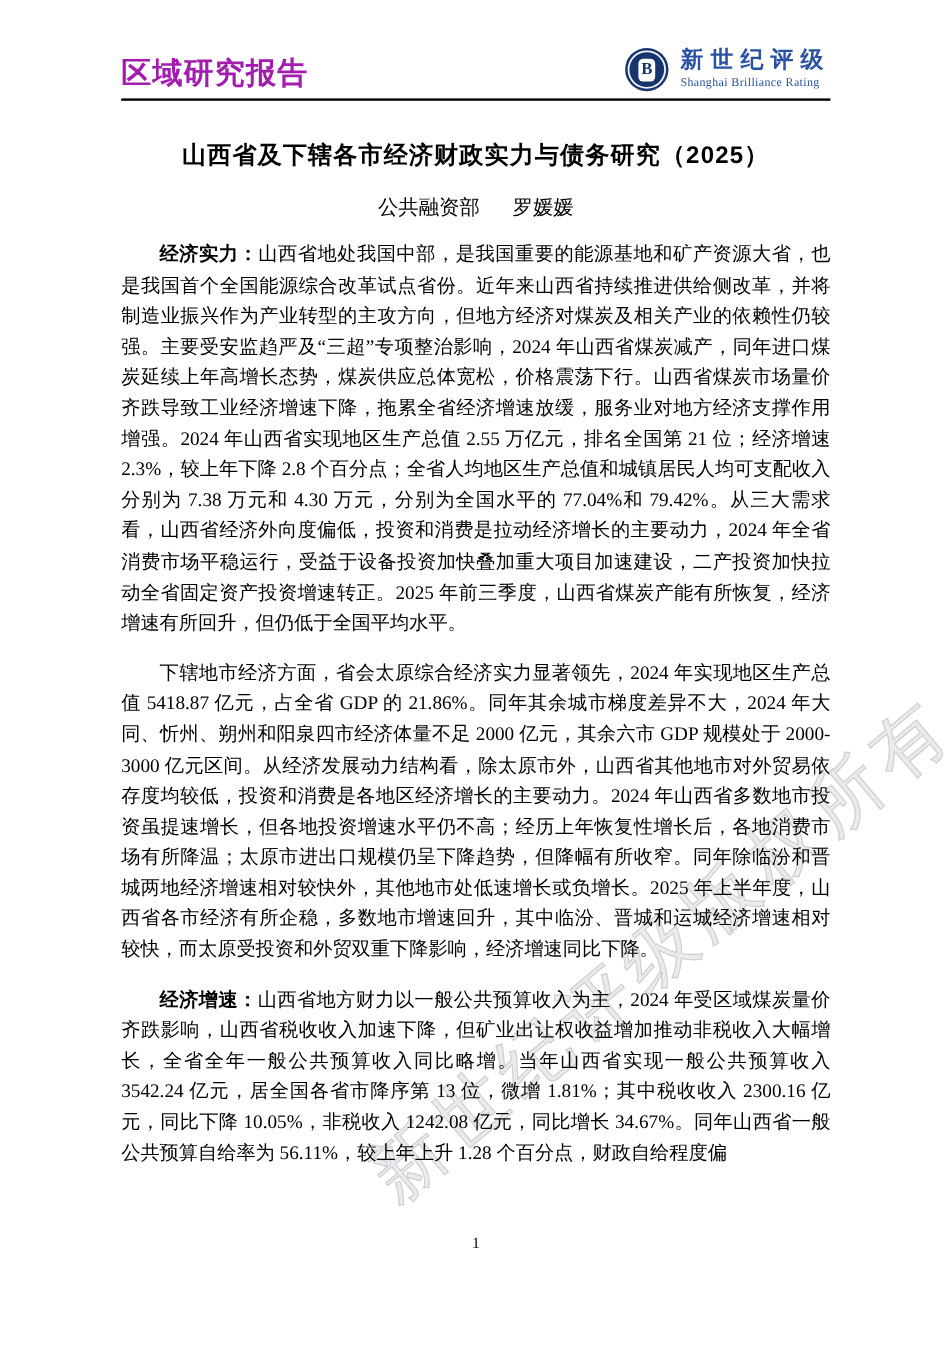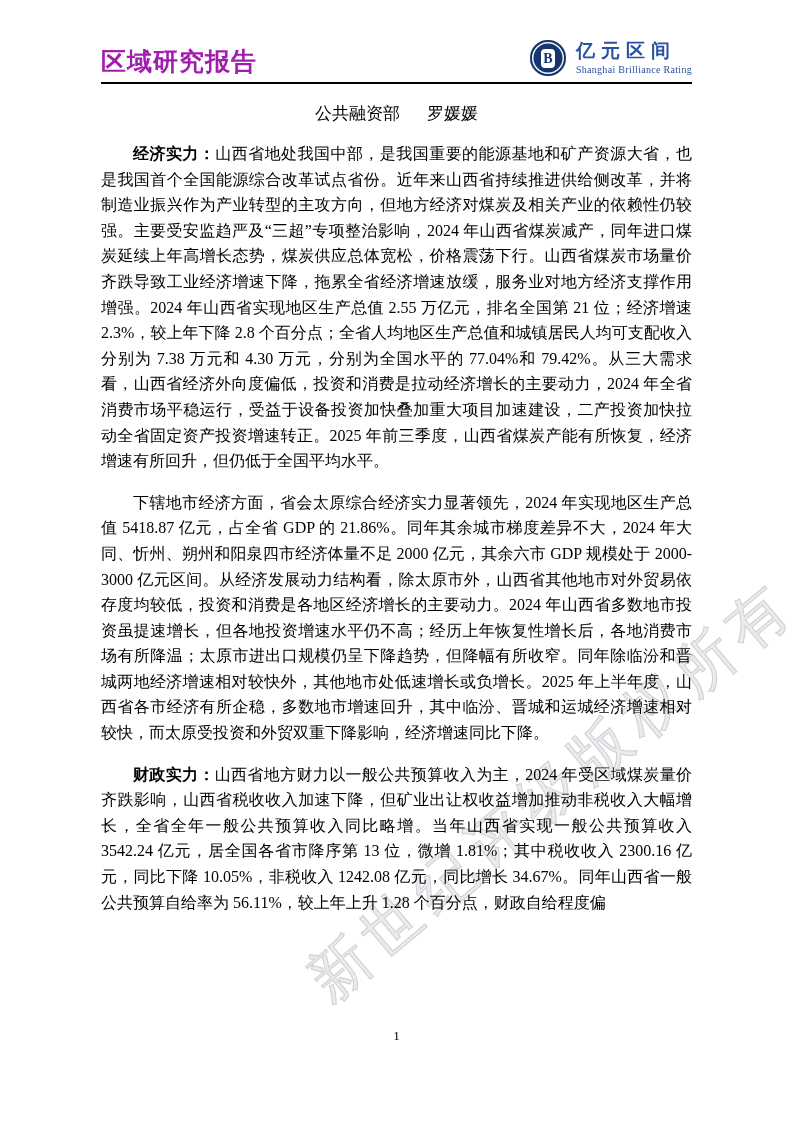--- a/index.html
+++ b/index.html
@@ -147,36 +147,37 @@
 
   <div class="watermark">新世纪评级版权所有</div>
 
   <header class="header">
     <div class="report-type">区域研究报告</div>
     <div class="logo">
       <div class="logo-badge">
         <div class="logo-mono">B</div>
       </div>
       <div class="logo-text">
-        <div class="brand-cn">亿元区间</div>
+        <div class="brand-cn">新世纪评级</div>
         <div class="brand-en">Shanghai Brilliance Rating</div>
       </div>
     </div>
   </header>
 
   <hr class="rule">
 
+  <h1 class="doc-title">山西省及下辖各市经济财政实力与债务研究（2025）</h1>
 
   <div class="byline">
     <span>公共融资部</span><span class="byline-gap"></span><span>罗媛媛</span>
   </div>
 
   <main class="body-text">
     <p><span class="lead">经济实力：</span><span>山西省地处我国中部，是我国重要的能源基地和矿产资源大省，也是我国首个全国能源综合改革试点省份。近年来山西省持续推进供给侧改革，并将制造业振兴作为产业转型的主攻方向，但地方经济对煤炭及相关产业的依赖性仍较强。主要受安监趋严及“三超”专项整治影响，2024 年山西省煤炭减产，同年进口煤炭延续上年高增长态势，煤炭供应总体宽松，价格震荡下行。山西省煤炭市场量价齐跌导致工业经济增速下降，拖累全省经济增速放缓，服务业对地方经济支撑作用增强。2024 年山西省实现地区生产总值 2.55 万亿元，排名全国第 21 位；经济增速 2.3%，较上年下降 2.8 个百分点；全省人均地区生产总值和城镇居民人均可支配收入分别为 7.38 万元和 4.30 万元，分别为全国水平的 77.04%和 79.42%。从三大需求看，山西省经济外向度偏低，投资和消费是拉动经济增长的主要动力，2024 年全省消费市场平稳运行，受益于设备投资加快叠加重大项目加速建设，二产投资加快拉动全省固定资产投资增速转正。2025 年前三季度，山西省煤炭产能有所恢复，经济增速有所回升，但仍低于全国平均水平。</span></p>
     <p><span class="lead"></span><span>下辖地市经济方面，省会太原综合经济实力显著领先，2024 年实现地区生产总值 5418.87 亿元，占全省 GDP 的 21.86%。同年其余城市梯度差异不大，2024 年大同、忻州、朔州和阳泉四市经济体量不足 2000 亿元，其余六市 GDP 规模处于 2000-3000 亿元区间。从经济发展动力结构看，除太原市外，山西省其他地市对外贸易依存度均较低，投资和消费是各地区经济增长的主要动力。2024 年山西省多数地市投资虽提速增长，但各地投资增速水平仍不高；经历上年恢复性增长后，各地消费市场有所降温；太原市进出口规模仍呈下降趋势，但降幅有所收窄。同年除临汾和晋城两地经济增速相对较快外，其他地市处低速增长或负增长。2025 年上半年度，山西省各市经济有所企稳，多数地市增速回升，其中临汾、晋城和运城经济增速相对较快，而太原受投资和外贸双重下降影响，经济增速同比下降。</span></p>
-    <p><span class="lead">财政实力：</span><span>山西省地方财力以一般公共预算收入为主，2024 年受区域煤炭量价齐跌影响，山西省税收收入加速下降，但矿业出让权收益增加推动非税收入大幅增长，全省全年一般公共预算收入同比略增。当年山西省实现一般公共预算收入 3542.24 亿元，居全国各省市降序第 13 位，微增 1.81%；其中税收收入 2300.16 亿元，同比下降 10.05%，非税收入 1242.08 亿元，同比增长 34.67%。同年山西省一般公共预算自给率为 56.11%，较上年上升 1.28 个百分点，财政自给程度偏</span></p>
+    <p><span class="lead">经济增速：</span><span>山西省地方财力以一般公共预算收入为主，2024 年受区域煤炭量价齐跌影响，山西省税收收入加速下降，但矿业出让权收益增加推动非税收入大幅增长，全省全年一般公共预算收入同比略增。当年山西省实现一般公共预算收入 3542.24 亿元，居全国各省市降序第 13 位，微增 1.81%；其中税收收入 2300.16 亿元，同比下降 10.05%，非税收入 1242.08 亿元，同比增长 34.67%。同年山西省一般公共预算自给率为 56.11%，较上年上升 1.28 个百分点，财政自给程度偏</span></p>
   </main>
 
   <div class="footer">
     <span>1</span>
   </div>
 
 </div>
 
 </body></html>

